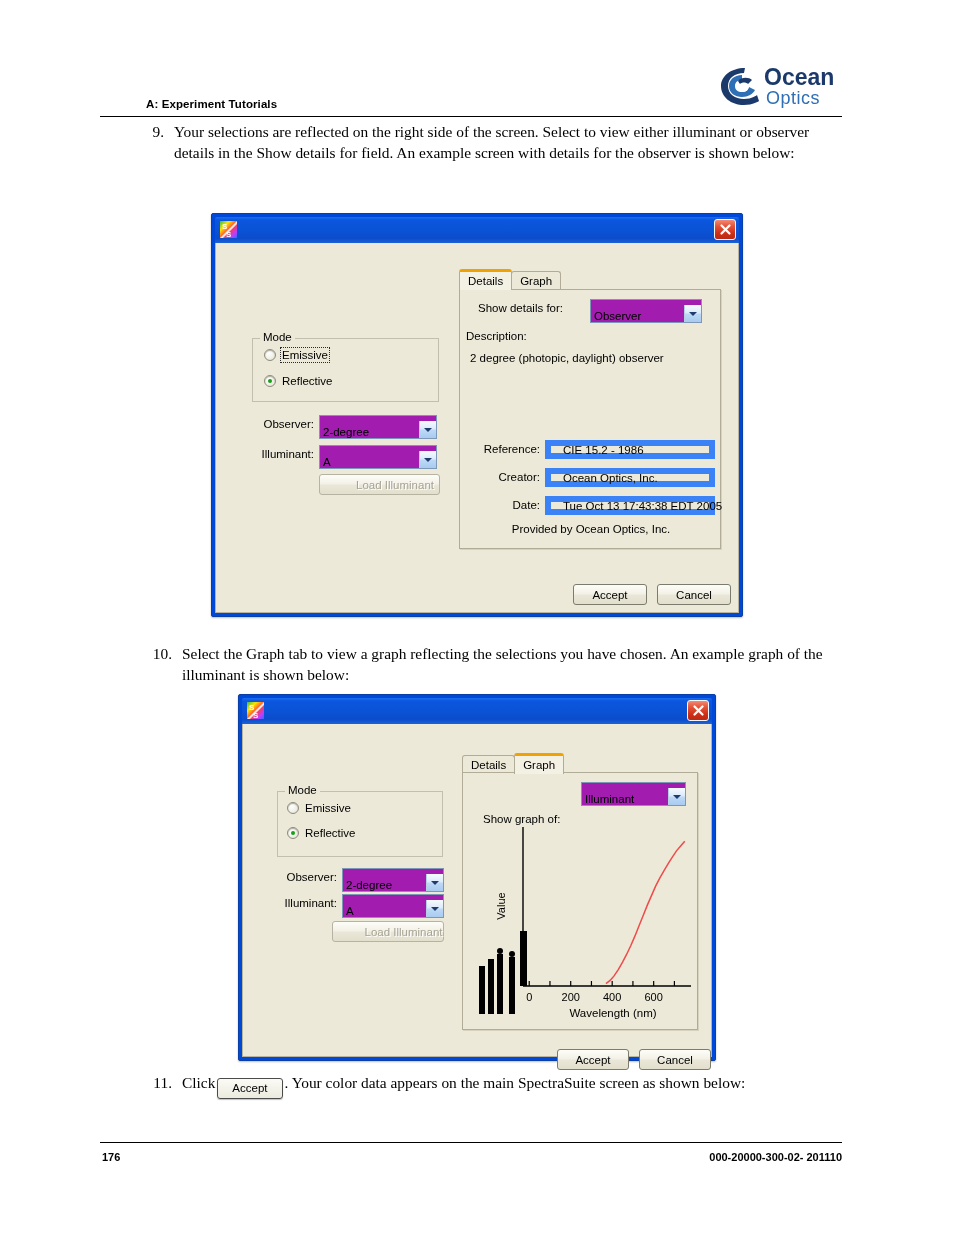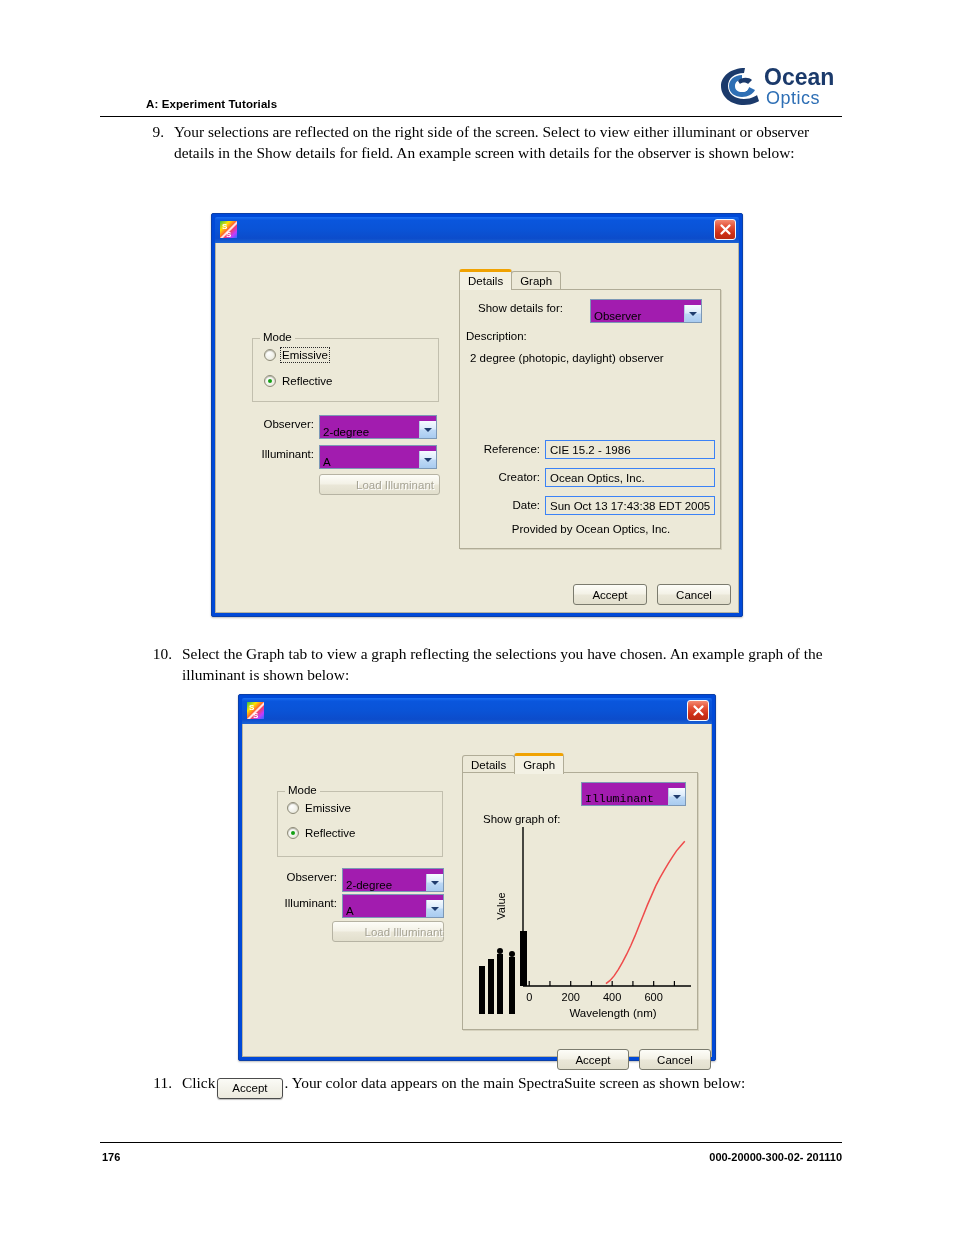--- a/index.html
+++ b/index.html
@@ -262,24 +262,24 @@
     position: absolute;
     background: #ece9d8;
     border: 1px solid #b0ac97;
     box-shadow: 1px 1px 0 #d6d2be;
   }
 
   .ro-field {
     position: absolute;
     height: 19px;
     background: #ece9d8;
-    border: 1px solid #3b82f6;
+    border: 6px solid #3b82f6;
     display: flex;
     align-items: center;
-    padding-left: 4px;
+    padding-left: 12px;
     font-size: 11.5px;
     color: #000;
     white-space: nowrap;
   }
   .static-text {
     position: absolute;
     font-size: 11.5px;
     white-space: nowrap;
     color: #000;
   }
@@ -415,21 +415,21 @@
       <div class="static-text" style="left:6px; top:40px;">Description:</div>
       <div class="static-text" style="left:10px; top:62px;">2 degree (photopic, daylight) observer</div>
 
       <div class="static-text" style="left:4px; top:153px; width:76px; text-align:right;">Reference:</div>
       <div class="ro-field" style="left:85px; top:150px; width:170px;">CIE 15.2 - 1986</div>
 
       <div class="static-text" style="left:4px; top:181px; width:76px; text-align:right;">Creator:</div>
       <div class="ro-field" style="left:85px; top:178px; width:170px;">Ocean Optics, Inc.</div>
 
       <div class="static-text" style="left:4px; top:209px; width:76px; text-align:right;">Date:</div>
-      <div class="ro-field" style="left:85px; top:206px; width:170px;">Sun Oct 13 17:43:38 EDT 2005</div>
+      <div class="ro-field" style="left:85px; top:206px; width:170px;">Tue Oct 13 17:43:38 EDT 2005</div>
 
       <div class="static-text" style="left:0px; top:233px; width:262px; text-align:center;">Provided by Ocean Optics, Inc.</div>
     </div>
 
     <div class="btn" style="left:357px; top:341px; width:74px;">Accept</div>
     <div class="btn" style="left:441px; top:341px; width:74px;">Cancel</div>
   </div>
 </div>
 
 <div class="step" id="step10">
@@ -497,21 +497,21 @@
     <div class="btn disabled" style="left:89px; top:197px; width:112px;">Load Illuminant</div>
 
     <div class="tabstrip" style="left:219px; top:29px;">
       <div class="tab">Details</div>
       <div class="tab active">Graph</div>
     </div>
 
     <div class="tabpanel" style="left:219px; top:48px; width:236px; height:258px;">
 
       <div class="static-text" style="left:20px; top:12px;margin-top:28px;">Show graph of:</div>
-      <div class="combo" style="left:118px; top:9px; width:105px;font-family:Liberation Mono, monospace;">
+      <div class="combo" style="left:118px; top:9px; width:105px;">
         <span class="combo-text">Illuminant</span>
         <span class="combo-arrow">
             <span class="arrow-glyph"></span>
           </span>
       </div>
 
       <div class="graph-wrap" style="left:4px; top:38px;">
         <svg id="chart-svg" width="228" height="215" viewBox="0 0 228 215">
 
           <line id="y-axis" x1="56" y1="16" x2="56" y2="175" stroke="#000" stroke-width="1.4"></line>

